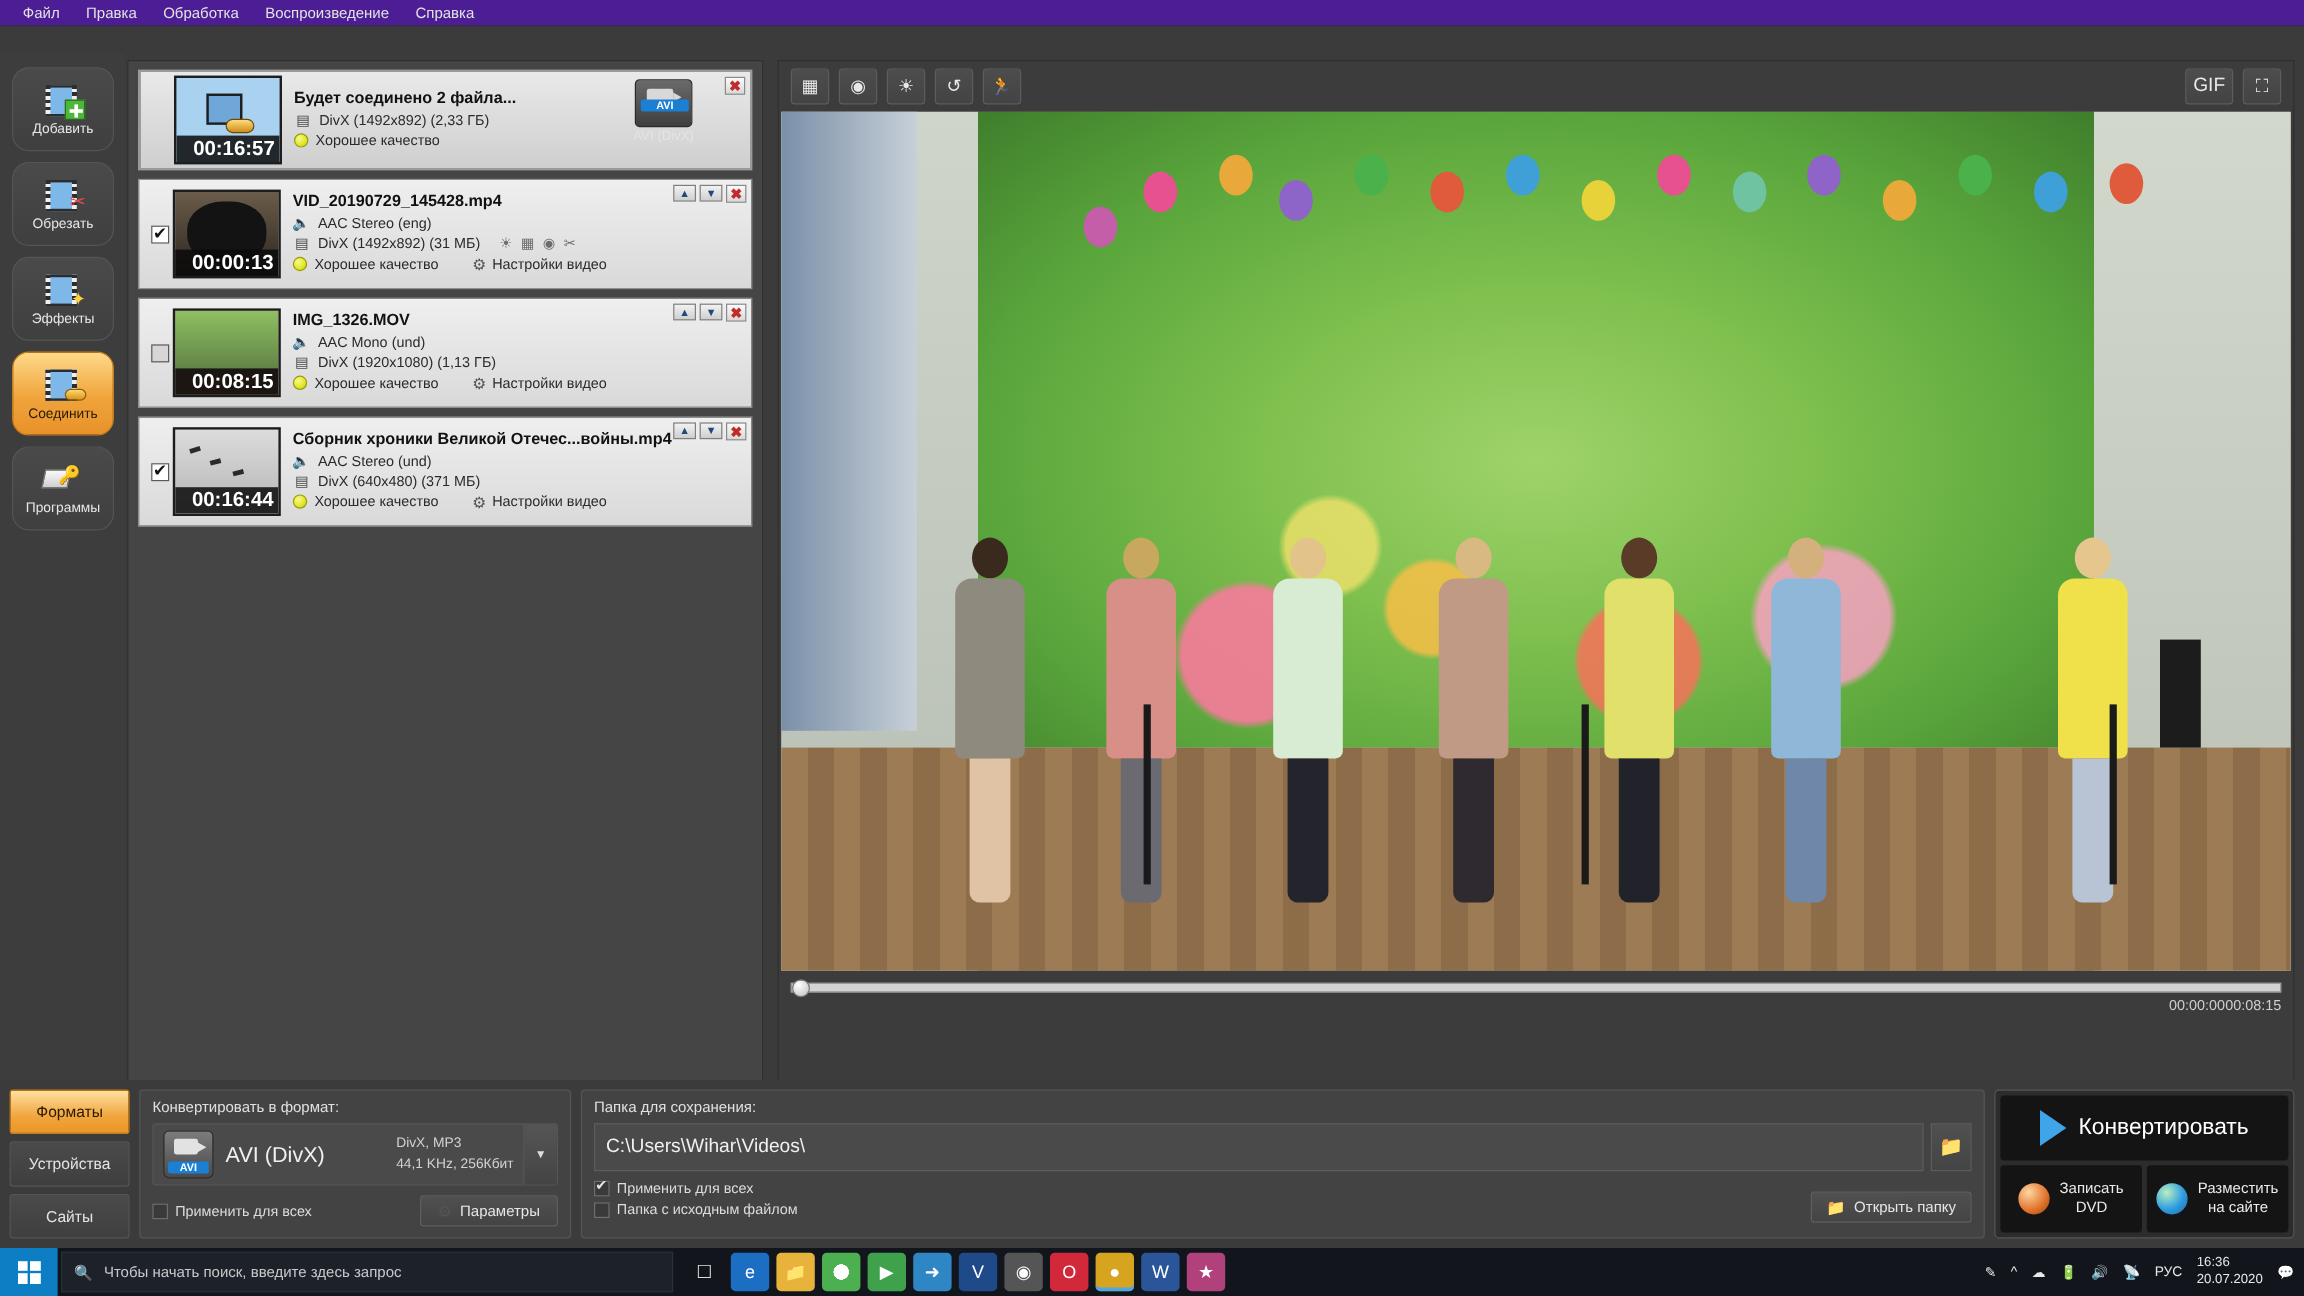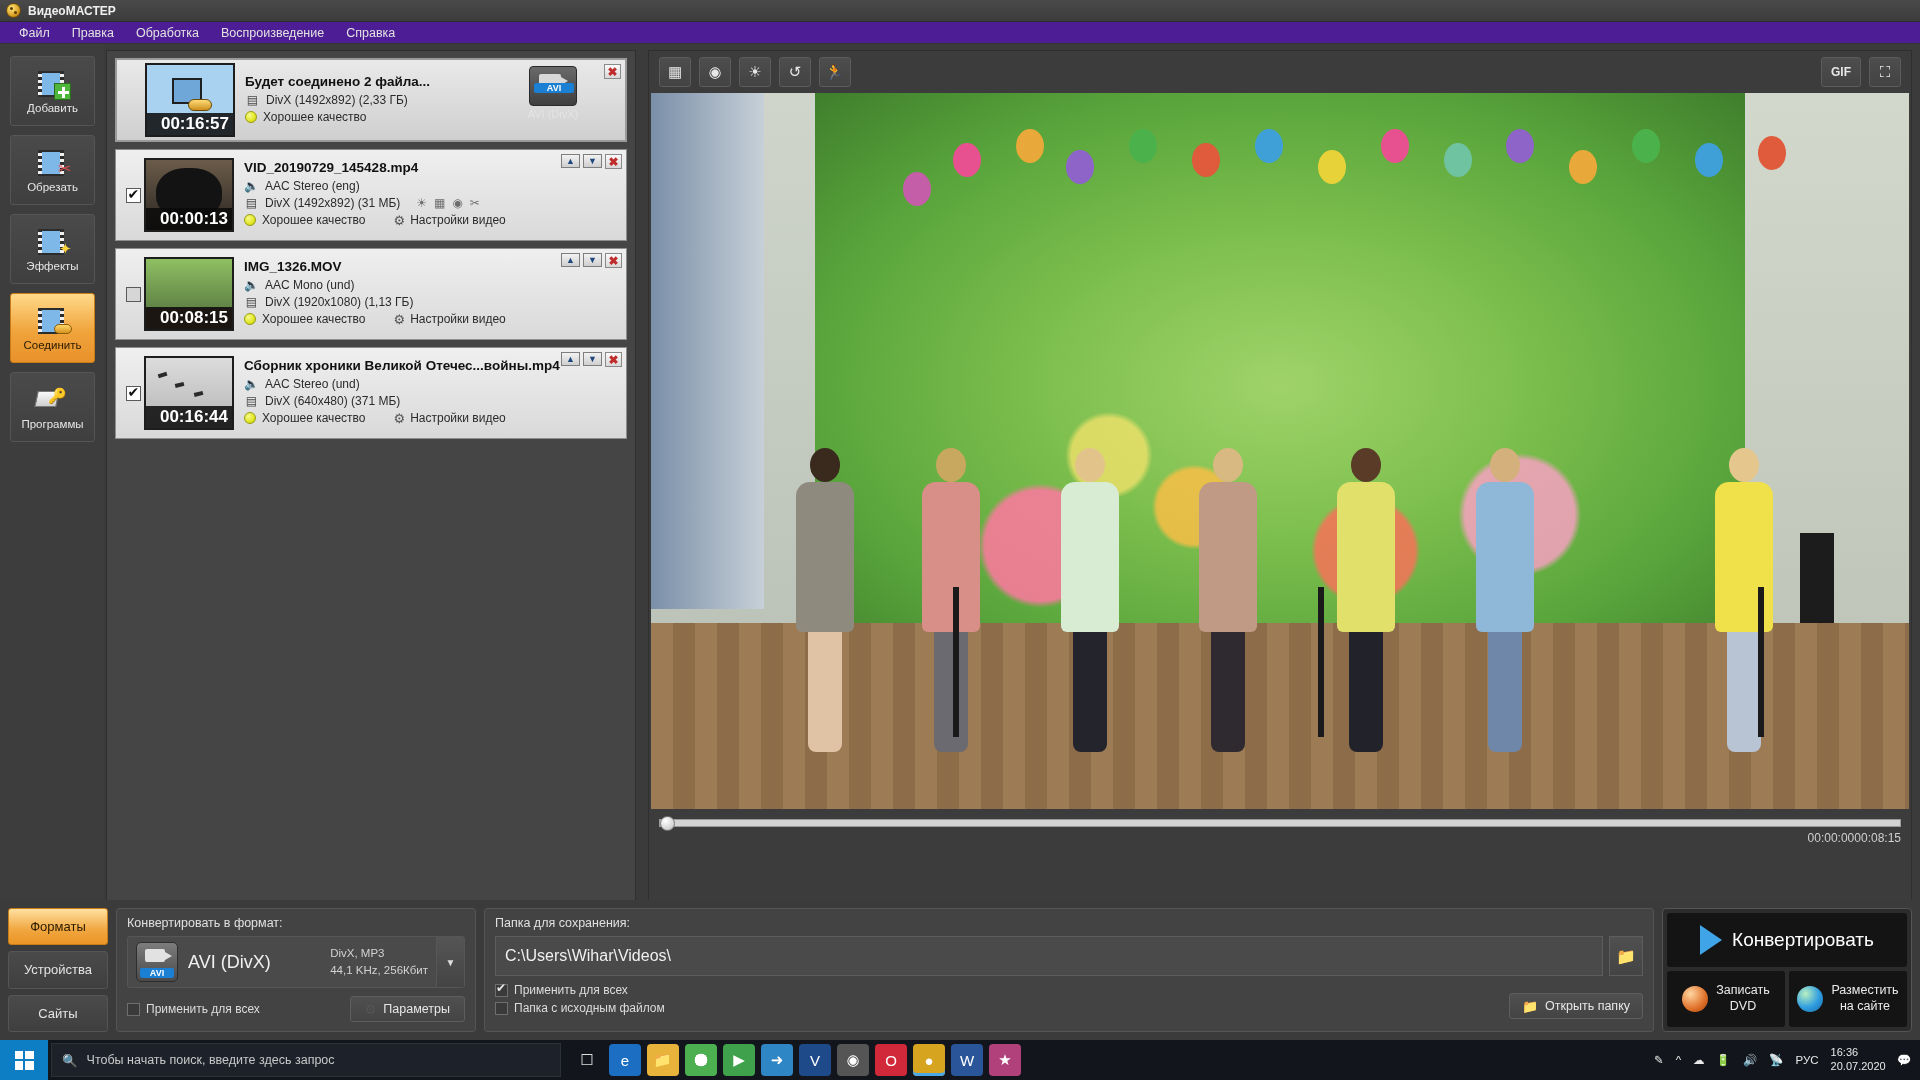--- a/index.html
+++ b/index.html
@@ -25,21 +25,21 @@
 
   
   .menubar { height:22px; background:#4c1d95; display:flex; align-items:center;
     padding-left:8px; gap:0; border-bottom:1px solid #333; }
   .menubar .mi { padding:3px 11px; font-size:12.5px; color:#e2e2e2; }
 
   
   .rail { position:absolute; left:0; top:44px; width:104px; bottom:115px;
     background:#3d3d3d; padding:12px 8px 0 10px; }
   .railbtn { width:85px; height:70px; margin-bottom:9px; border:1px solid #555;
-    background:linear-gradient(#4a4a4a,#3f3f3f); border-radius:3px;
+    background:linear-gradient(#4a4a4a,#3f3f3f); border-radius:14px;
     display:flex; flex-direction:column; align-items:center; justify-content:center; gap:3px; }
   .railbtn.active { background:linear-gradient(#ffd98a,#f0a43c 55%,#e8912a);
     border:1px solid #c97d16; }
   .railbtn.active .rlabel { color:#2a1a00; }
   .rlabel { font-size:11.5px; color:#e6e6e6; }
   .rico { width:34px; height:30px; position:relative; }
   .filmstrip { position:absolute; left:2px; top:2px; width:26px; height:26px;
     background:#7eb8e8; border:2px solid #2c2c2c; }
   .filmstrip:before, .filmstrip:after { content:""; position:absolute; top:-2px; bottom:-2px; width:4px;
     background:repeating-linear-gradient(#2c2c2c 0 3px,#efefef 3px 6px); }
@@ -122,21 +122,21 @@
     background-image:radial-gradient(#dcdcdc 1px, transparent 1.2px);
     background-size:4px 4px;}
 
   
   .preview { position:absolute; left:648px; top:50px; right:8px; bottom:120px;
     background:#3c3c3c; border:1px solid #2f2f2f; }
   .ptoolbar { height:42px; display:flex; align-items:center; padding:0 10px; gap:8px;}
   .tbtn { width:32px;height:30px; border:1px solid #5c5c5c; background:linear-gradient(#4d4d4d,#434343);
     border-radius:3px; display:flex;align-items:center;justify-content:center; color:#e8e8e8; font-size:15px;}
   .tright { margin-left:auto; display:flex; gap:8px;}
-  .tbtn.wide { width:40px; font-size:12px; font-weight:bold;}
+  .tbtn.wide { width:40px; font-size:16px; font-weight:normal;}
   .video { position:absolute; left:2px; right:2px; top:42px; height:716px; background:#11171a; overflow:hidden;}
   .seekwrap { position:absolute; left:0; right:0; top:762px; height:40px; padding:6px 10px 0 10px;}
   .seekline { position:relative; height:8px; background:#d3d3d3; border:1px solid #9a9a9a;}
   .seekknob { position:absolute; left:0px; top:-4px; width:15px;height:15px;border-radius:50%;
     background:radial-gradient(circle at 35% 30%,#fff,#bdbdbd); border:1px solid #7a7a7a;}
   .times { display:flex; justify-content:flex-end; font-size:12px; color:#cfcfcf; margin-top:4px;}
   .pcontrols { position:absolute; left:0; right:0; bottom:4px; height:44px; display:flex; align-items:center; padding:0 14px;}
   .snapbtn { width:26px;height:24px;border:1px solid #5c5c5c;background:#474747;border-radius:3px;
     display:flex;align-items:center;justify-content:center;font-size:12px;color:#ddd;}
   .transport { margin:0 auto; display:flex; align-items:center; gap:11px;}
@@ -240,24 +240,20 @@
   .p-body { width:58px;height:150px;margin:0 auto;border-radius:14px 14px 6px 6px;}
   .p-legs { width:34px;height:120px;margin:0 auto;border-radius:0 0 8px 8px;}
   .mic { position:absolute; width:6px;height:150px;background:#1a1a1a;}
   .speaker{position:absolute;right:6%;bottom:26%;width:34px;height:90px;background:#1c1c1c;}
 </style>
 </head>
 <body>
 
 <div class="app">
 
-  <div class="titlebar">
-    <div class="appicon"></div>
-    <div class="tname">ВидеоМАСТЕР</div>
-  </div>
 
   <div class="menubar">
     <div class="mi">Файл</div>
     <div class="mi">Правка</div>
     <div class="mi">Обработка</div>
     <div class="mi">Воспроизведение</div>
     <div class="mi">Справка</div>
   </div>
 
   <div class="rail">

